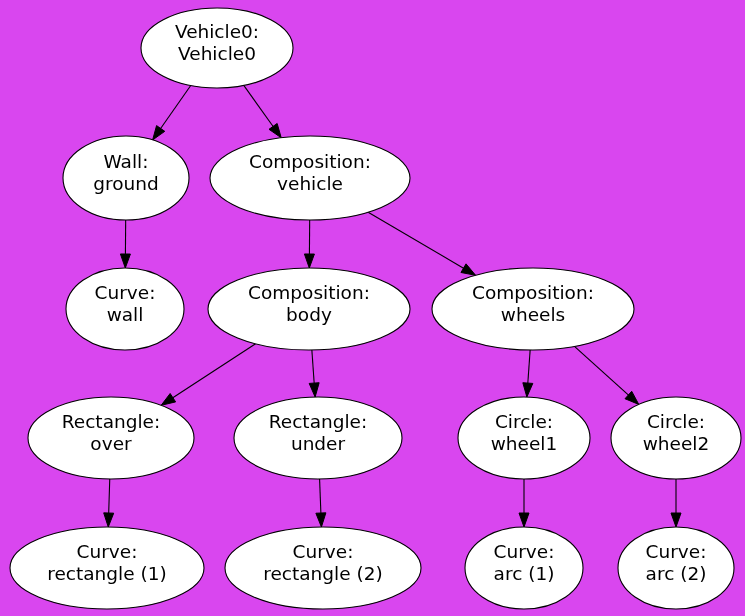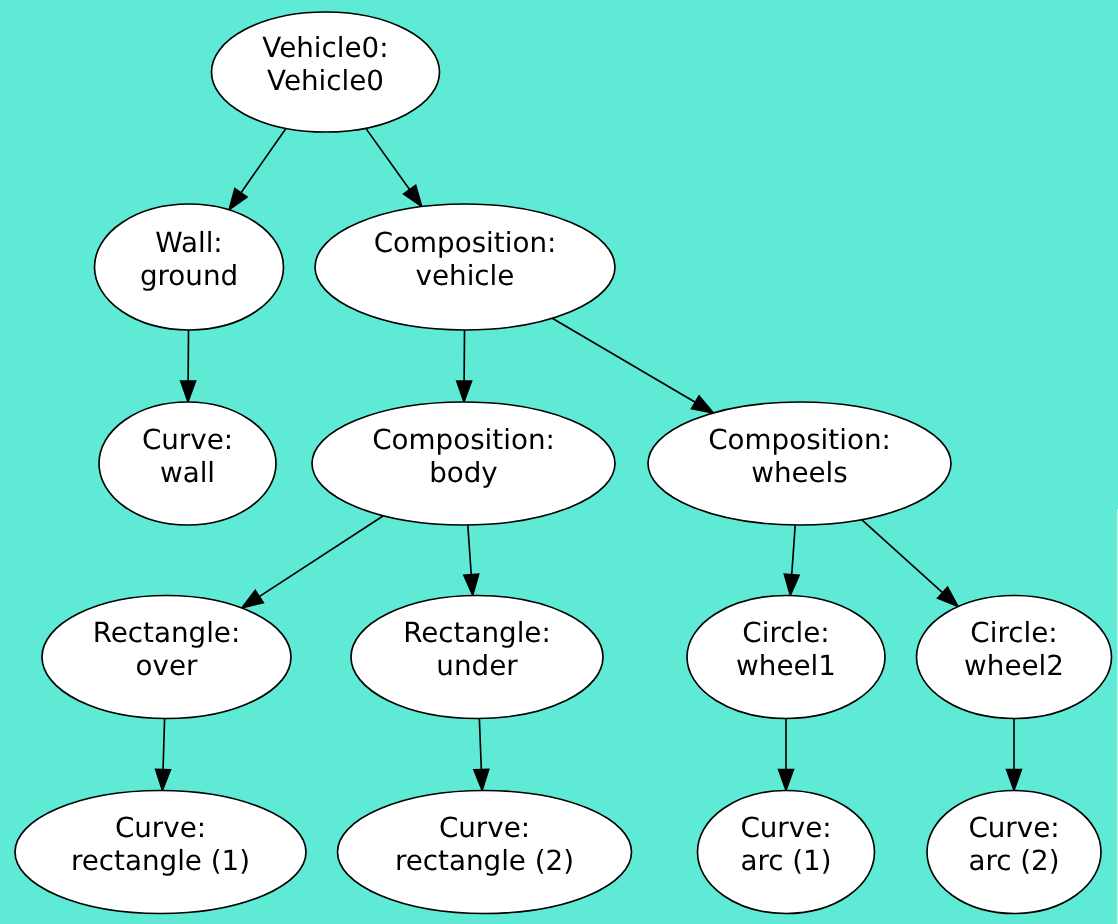--- a/index.html
+++ b/index.html
@@ -4,21 +4,21 @@
 <style>
   html, body {
     margin: 0;
     padding: 0;
     background: #ffffff;
     font-family: "DejaVu Sans", "Liberation Sans", sans-serif;
   }
   .page {
     width: 745px;
     height: 616px;
-    background: #5eead4;
+    background: #d946ef;
     position: relative;
     overflow: hidden;
   }
   svg text {
     font-family: "DejaVu Sans", "Liberation Sans", sans-serif;
     font-size: 18.5px;
     fill: #000000;
   }
 </style>
 </head>

